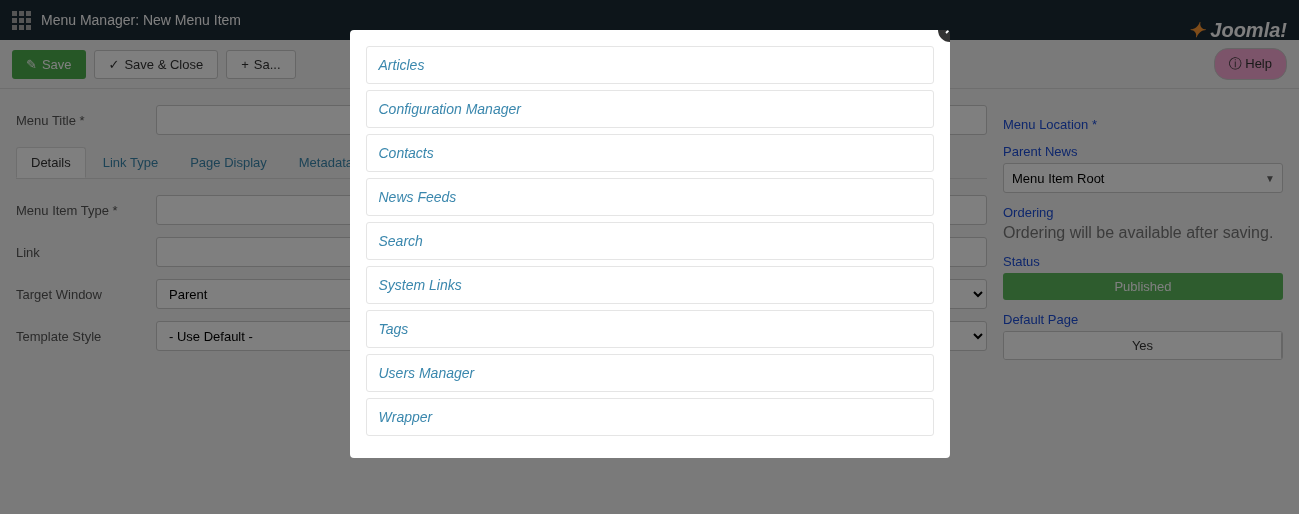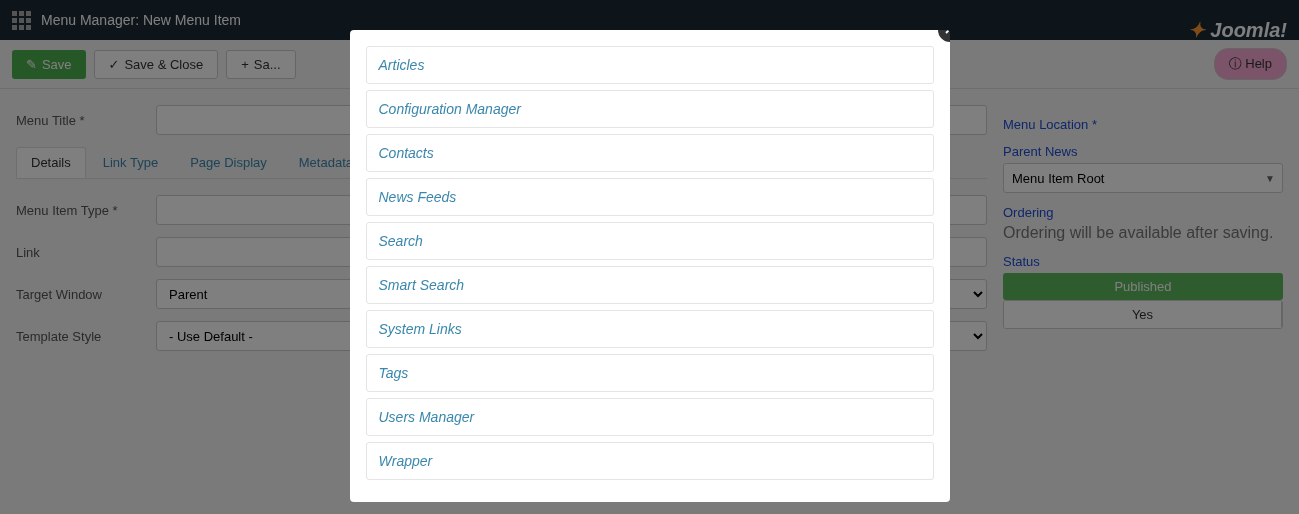--- a/index.html
+++ b/index.html
@@ -388,33 +388,33 @@
         <option>Menu Item Root</option>
       </select>
     </div>
 
     <div class="right-field-label">Ordering</div>
     <div class="ordering-note">Ordering will be available after saving.</div>
 
     <div class="right-field-label">Status</div>
     <button class="status-btn-published">Published</button>
 
+    <div class="right-field-label">Default Page</div>
     <div class="default-page-btns">
       <button class="default-yes">Yes</button>
     </div>
   </div>
 </div>
 
 <div class="overlay">
   <div class="modal">
     <div class="modal-close">×</div>
     <button class="modal-item">Articles</button>
     <button class="modal-item">Configuration Manager</button>
     <button class="modal-item">Contacts</button>
     <button class="modal-item">News Feeds</button>
     <button class="modal-item">Search</button>
-    <button class="modal-item">Smart Search</button>
     <button class="modal-item">System Links</button>
     <button class="modal-item">Tags</button>
     <button class="modal-item">Users Manager</button>
     <button class="modal-item">Wrapper</button>
   </div>
 </div>
 
 </body></html>

